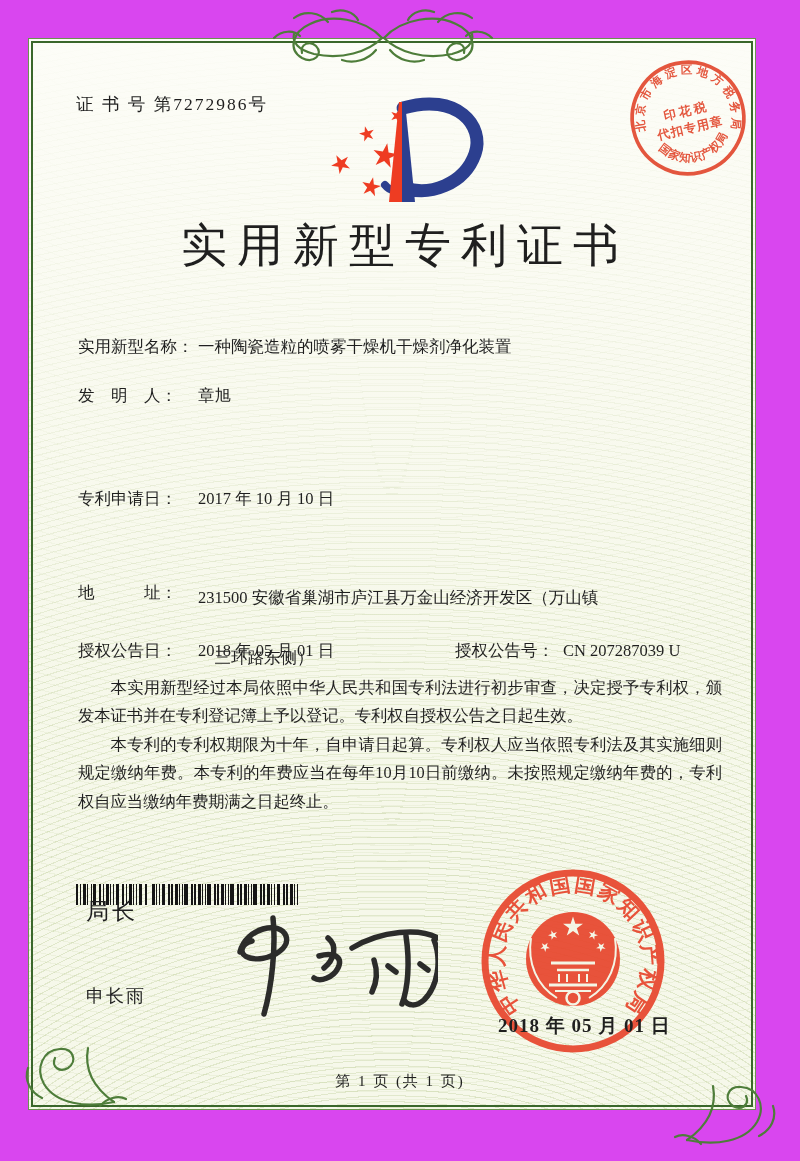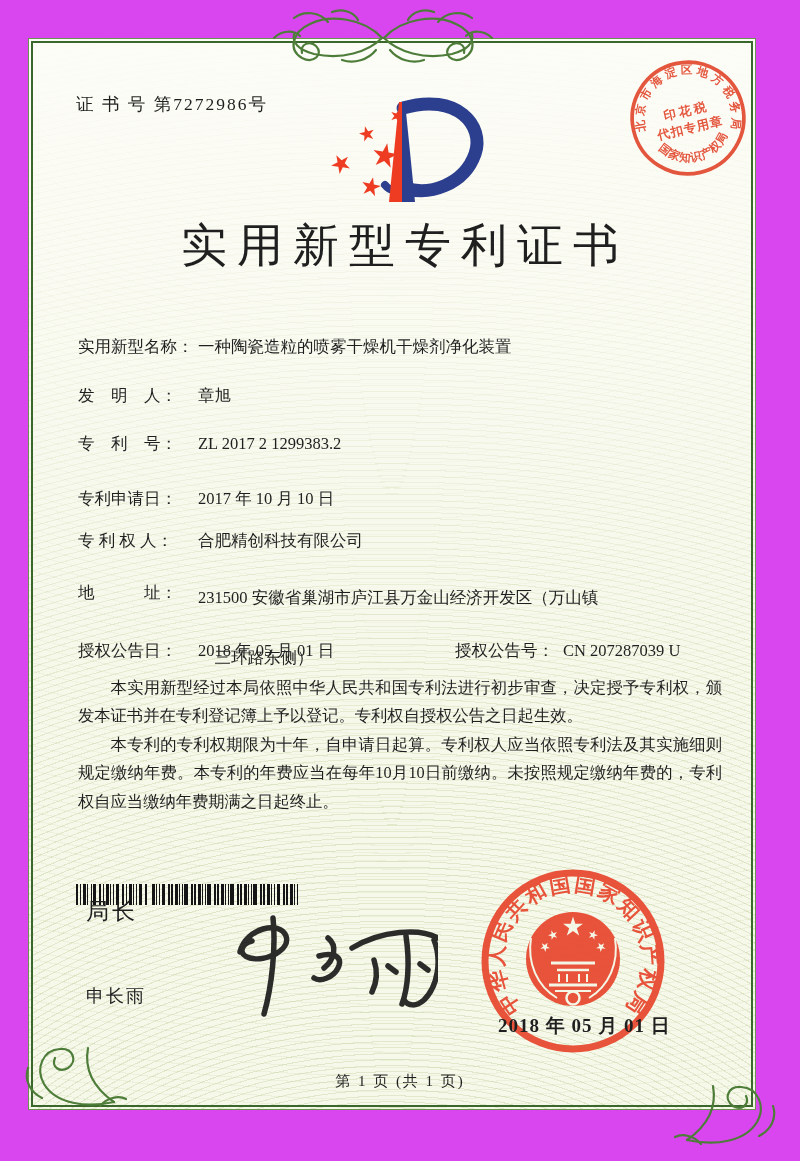--- a/index.html
+++ b/index.html
@@ -142,31 +142,23 @@
   <div class="abs title">实用新型专利证书</div>
 
   <div class="abs field f-name">
     <span class="lbl">实用新型名称：</span>
     <span class="val">一种陶瓷造粒的喷雾干燥机干燥剂净化装置</span>
   </div>
   <div class="abs field f-inventor">
     <span class="lbl">发　明　人：</span>
     <span class="val">章旭</span>
   </div>
-  <div class="abs field f-patno">
-    <span class="lbl">专　利　号：</span>
-    <span class="val">ZL 2017 2 1299383.2</span>
-  </div>
   <div class="abs field f-filing">
     <span class="lbl">专利申请日：</span>
     <span class="val">2017 年 10 月 10 日</span>
-  </div>
-  <div class="abs field f-patentee">
-    <span class="lbl">专 利 权 人：</span>
-    <span class="val">合肥精创科技有限公司</span>
   </div>
   <div class="abs field f-address">
     <span class="lbl">地　　　址：</span>
     <span class="val"><span>231500 安徽省巢湖市庐江县万金山经济开发区（万山镇</span><br>
     <span>三环路东侧）</span></span>
   </div>
   <div class="abs field f-grantdate">
     <span class="lbl">授权公告日：</span>
     <span class="val">2018 年 05 月 01 日</span>
   </div>

